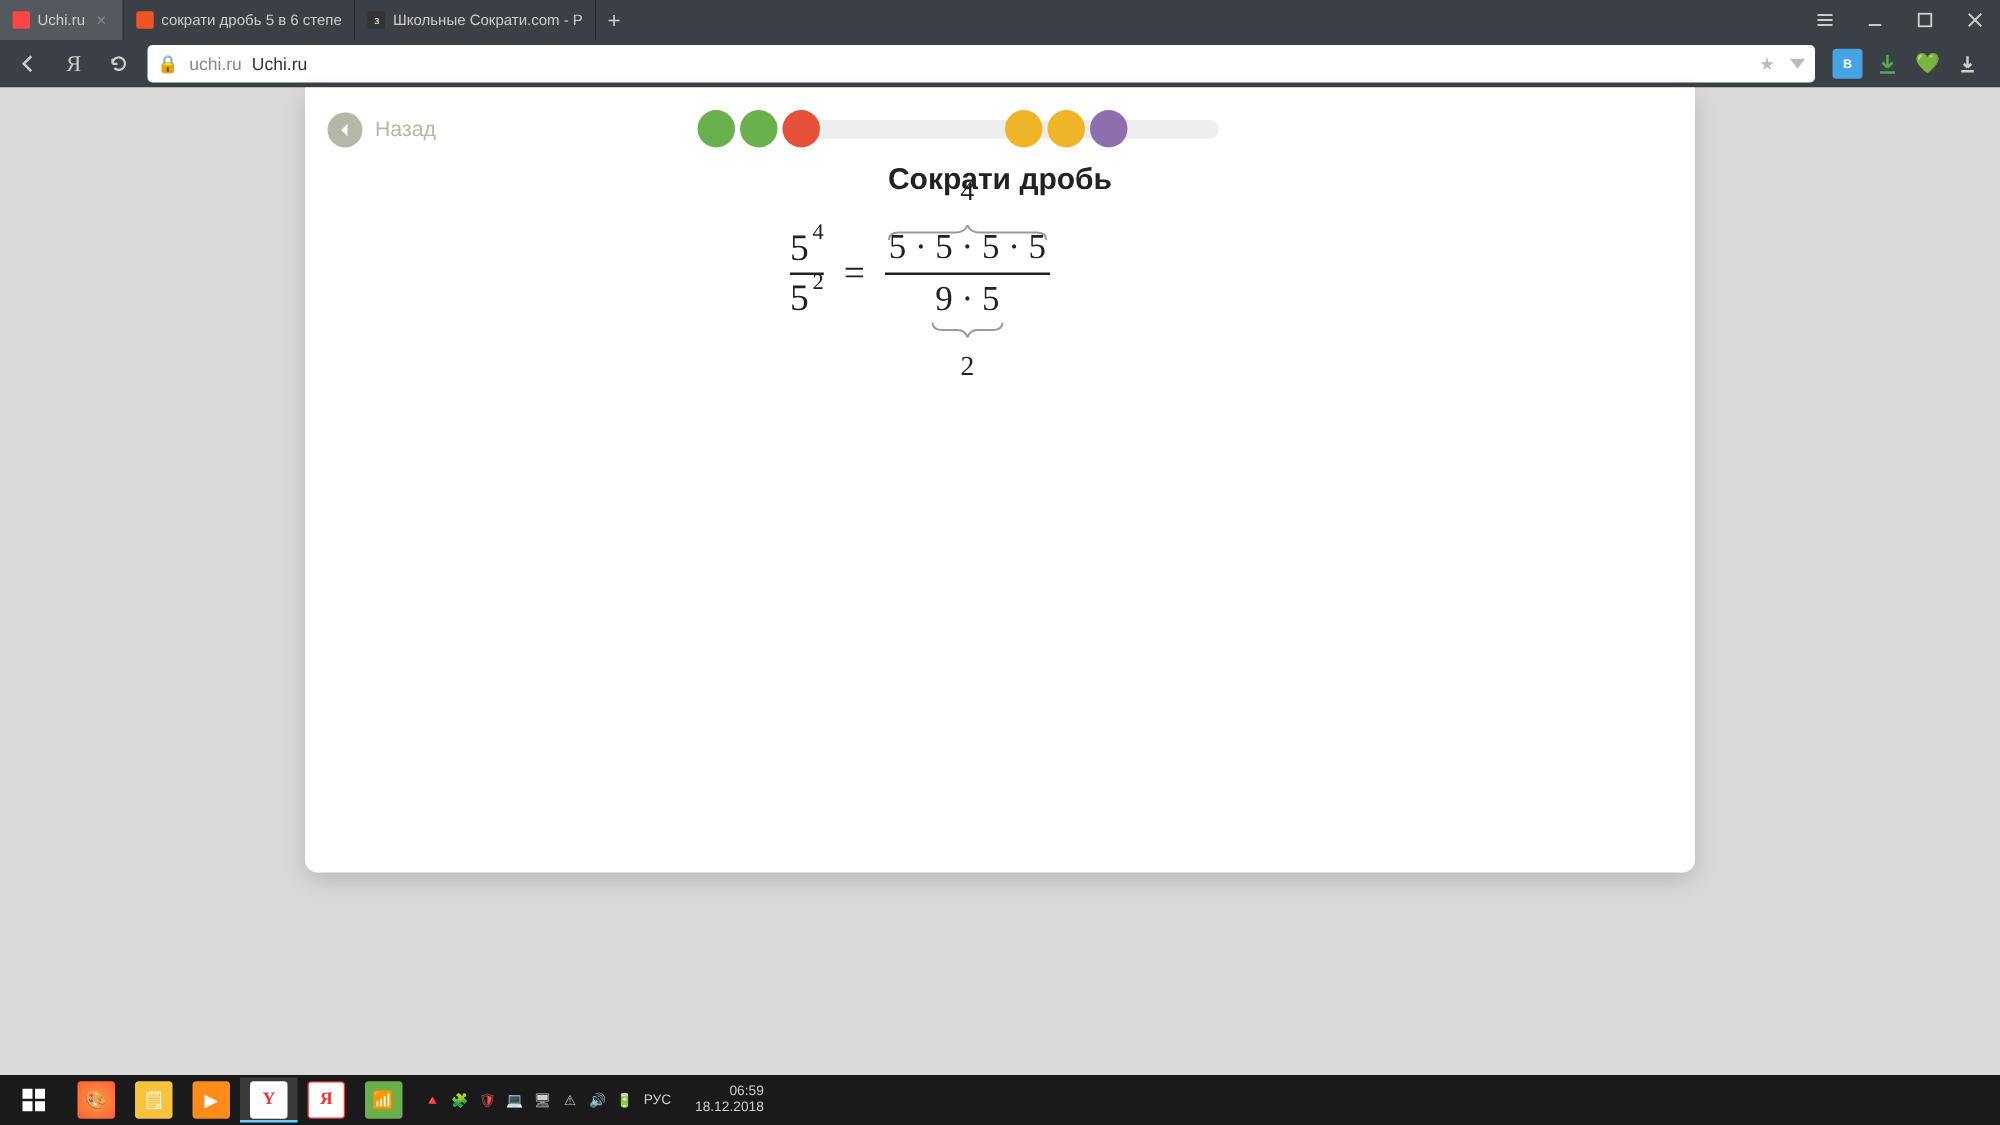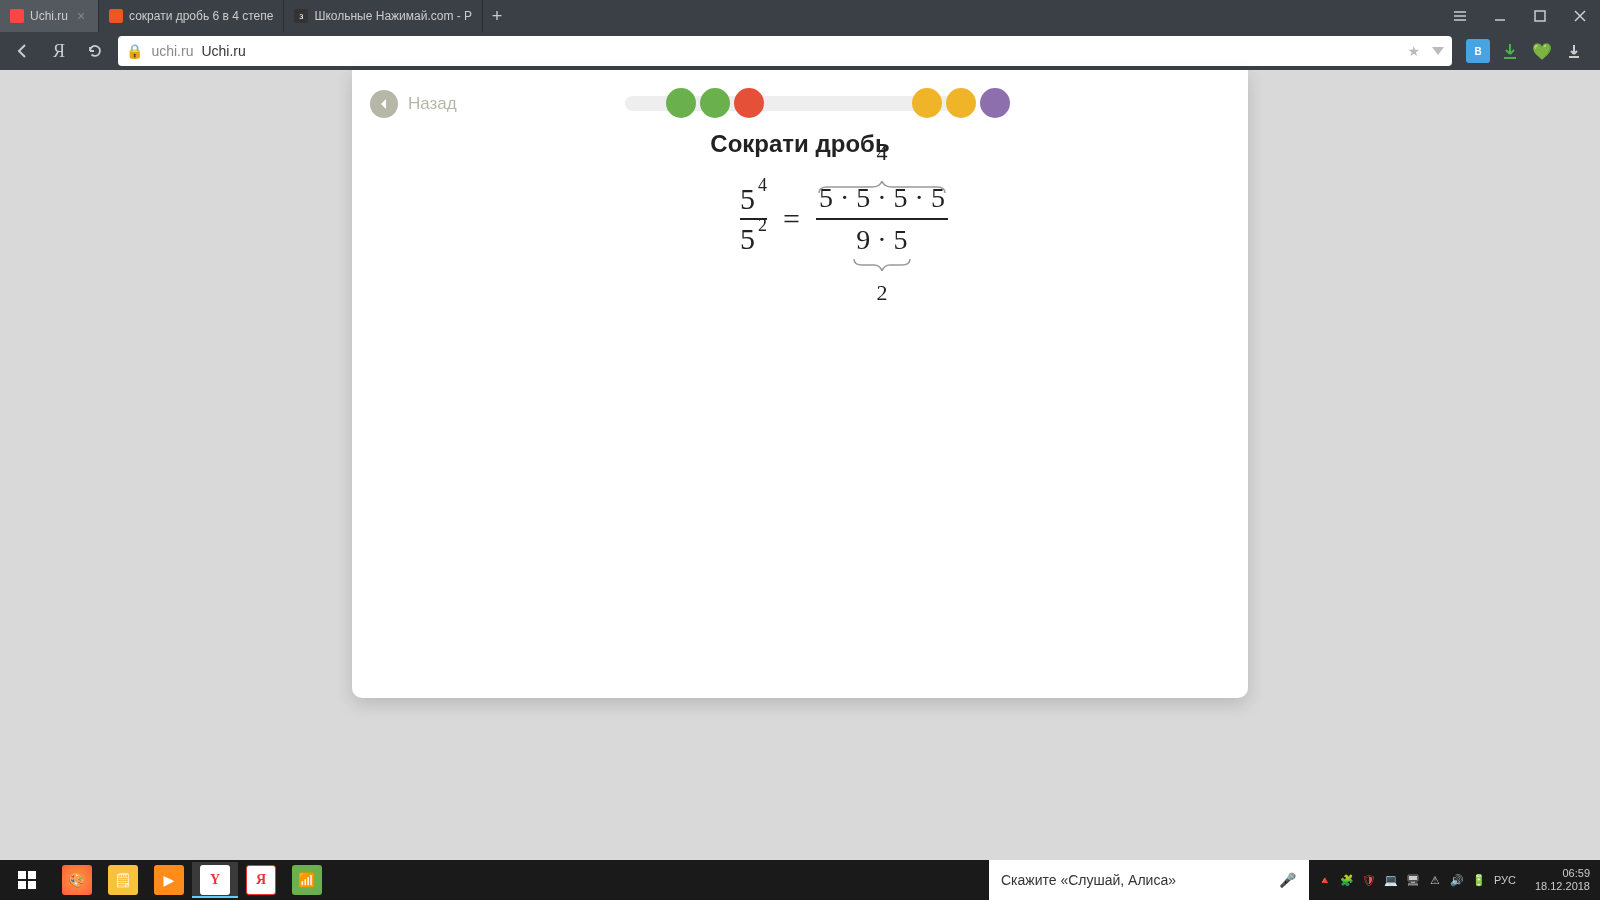--- a/index.html
+++ b/index.html
@@ -27,21 +27,21 @@
 .star{margin-left:auto;color:#bbb}
 .navend{display:flex;align-items:center;gap:8px;padding:0 4px}
 .navend .ic{width:24px;height:24px;display:flex;align-items:center;justify-content:center;cursor:pointer}
 .ic.vk{background:#46a4e3;border-radius:3px;color:#fff;font-size:10px;font-weight:bold}
 .ic.dl{color:#4caf50}
 .ic.hand{color:#4caf50}
 .ic.arrow{color:#ccc}
 
 
 .page{position:absolute;top:70px;left:0;right:0;bottom:40px;background:#d9d9d9;display:flex;justify-content:center}
-.card{width:896px;background:#fff;border-radius:0 0 10px 10px;box-shadow:0 6px 18px rgba(0,0,0,.15);padding:22px 36px 40px;position:relative;margin-top:0;height:628px}
+.card{width:1112px;background:#fff;border-radius:0 0 10px 10px;box-shadow:0 6px 18px rgba(0,0,0,.15);padding:22px 36px 40px;position:relative;margin-top:0;height:628px}
 
 .back{display:flex;align-items:center;gap:10px;color:#b7b7a8;cursor:pointer;font-size:17px;position:absolute;top:20px;left:18px}
 .back .circ{width:28px;height:28px;border-radius:50%;background:#b7b7a8;display:flex;align-items:center;justify-content:center}
 .back .circ svg{width:14px;height:14px;fill:#fff}
 
 .progress{height:15px;width:350px;background:#eee;border-radius:10px;position:absolute;top:26px;left:50%;transform:translateX(-50%)}
 .dotset{position:absolute;top:18px;display:flex;gap:4px}
 .dotset.left{left:314px}
 .dotset.right{left:560px}
 .dot{width:30px;height:30px;border-radius:50%}
@@ -85,25 +85,25 @@
 <body>
 
 <div class="tabbar">
   <div class="tab active">
     <span class="favicon" style="background:#f44"></span>
     <span class="title">Uchi.ru</span>
     <span class="close">×</span>
   </div>
   <div class="tab">
     <span class="favicon" style="background:#e52"></span>
-    <span class="title">сократи дробь 6 в 4 степе</span>
+    <span class="title">сократи дробь 5 в 6 степе</span>
   </div>
   <div class="tab">
     <span class="favicon" style="background:#333;color:#fff;font-size:9px;text-align:center;line-height:14px">з</span>
-    <span class="title">Школьные Нажимай.com - Р</span>
+    <span class="title">Школьные Сократи.com - Р</span>
   </div>
   <div class="newtab">+</div>
   <div class="winctrl">
     <div class="btn">
         <svg viewBox="0 0 14 14">
           <path d="M1 3h12M1 7h12M1 11h12" stroke="#ccc" stroke-width="1.5"></path>
         </svg>
       </div>
     <div class="btn">
         <svg viewBox="0 0 14 14">
@@ -244,24 +244,20 @@
   <div class="tb-app active">
       <div class="tile" style="background:#fff;color:#e33;font-family:serif;font-weight:bold">Y</div>
     </div>
   <div class="tb-app">
       <div class="tile" style="background:#fff;color:#e33;font-family:serif;font-weight:bold;border:1px solid #e33">Я</div>
     </div>
   <div class="tb-app">
       <div class="tile" style="background:#6ab04c">📶</div>
     </div>
 
-  <div class="alisa">
-    <span>Скажите «Слушай, Алиса»</span>
-    <span class="mic">🎤</span>
-  </div>
 
   <div class="tray">
     <div class="ti">🔺</div>
     <div class="ti" style="color:#f0b429">🧩</div>
     <div class="ti" style="color:#e55">🛡</div>
     <div class="ti">💻</div>
     <div class="ti">🖥</div>
     <div class="ti">⚠</div>
     <div class="ti">🔊</div>
     <div class="ti">🔋</div>

